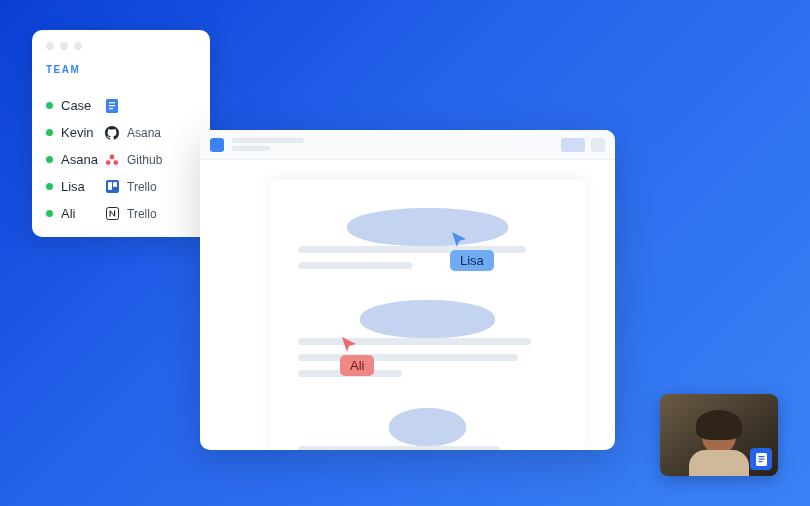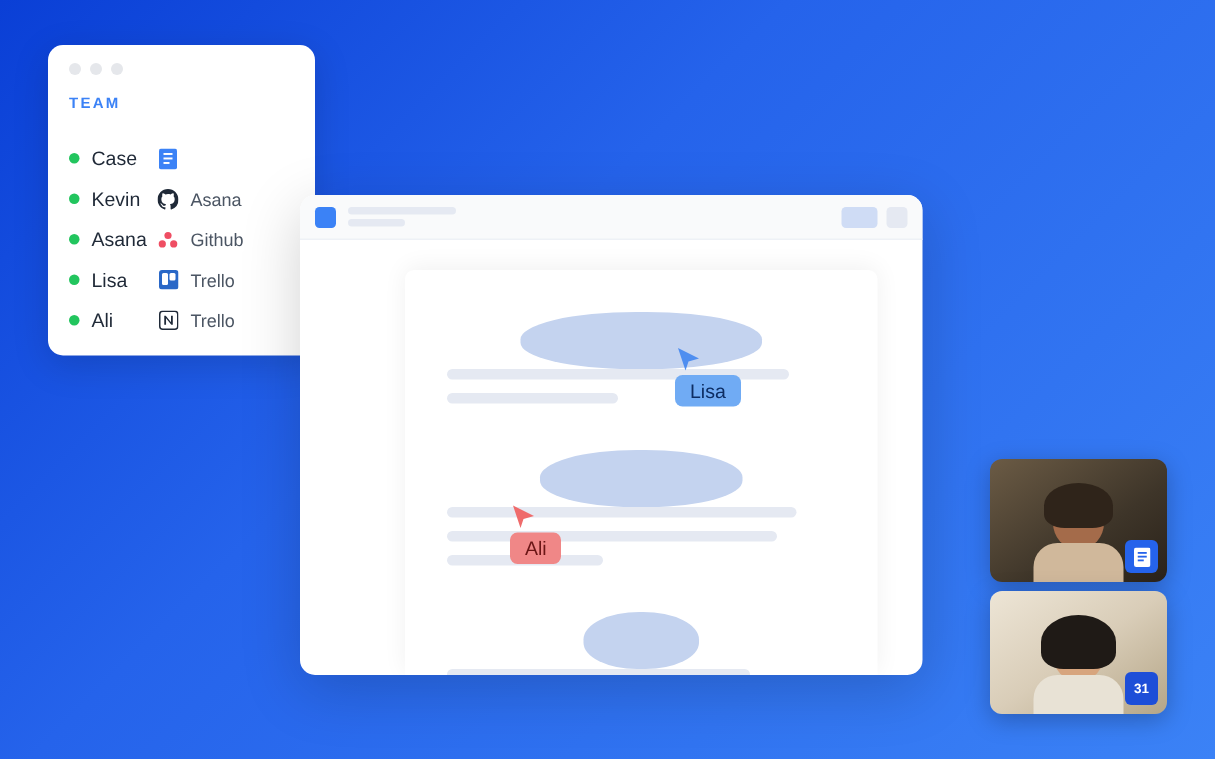--- a/index.html
+++ b/index.html
@@ -291,23 +291,13 @@
     </div>
     <div class="tile-badge badge-docs">
       <svg width="11" height="13" viewBox="0 0 11 13">
           <rect width="11" height="13" rx="1.5" fill="#fff"></rect>
           <rect x="2.5" y="3" width="6" height="1.2" fill="#2563eb"></rect>
           <rect x="2.5" y="5.5" width="6" height="1.2" fill="#2563eb"></rect>
           <rect x="2.5" y="8" width="4" height="1.2" fill="#2563eb"></rect>
         </svg>
     </div>
   </div>
-  <div class="video-tile video-bg2">
-    <div class="person">
-      <div class="hair hair2"></div>
-      <div class="head head2"></div>
-      <div class="body body2"></div>
-    </div>
-    <div class="tile-badge badge-cal">
-      <span class="badge-txt">31</span>
-    </div>
-  </div>
 </div>
 
 </body></html>

